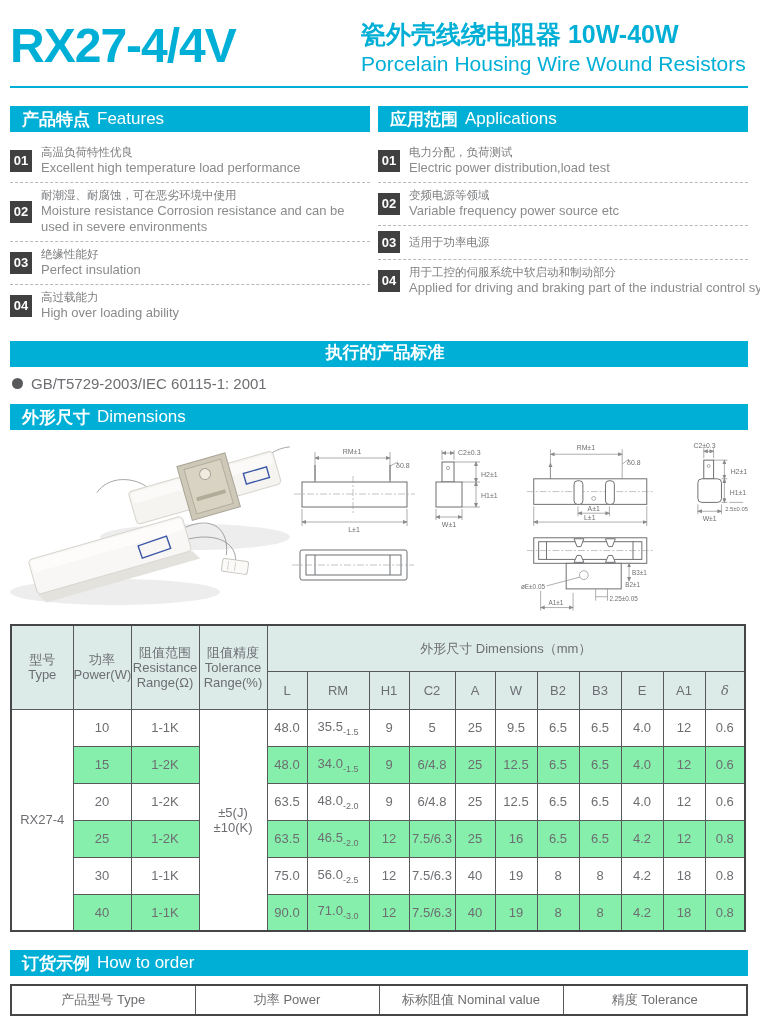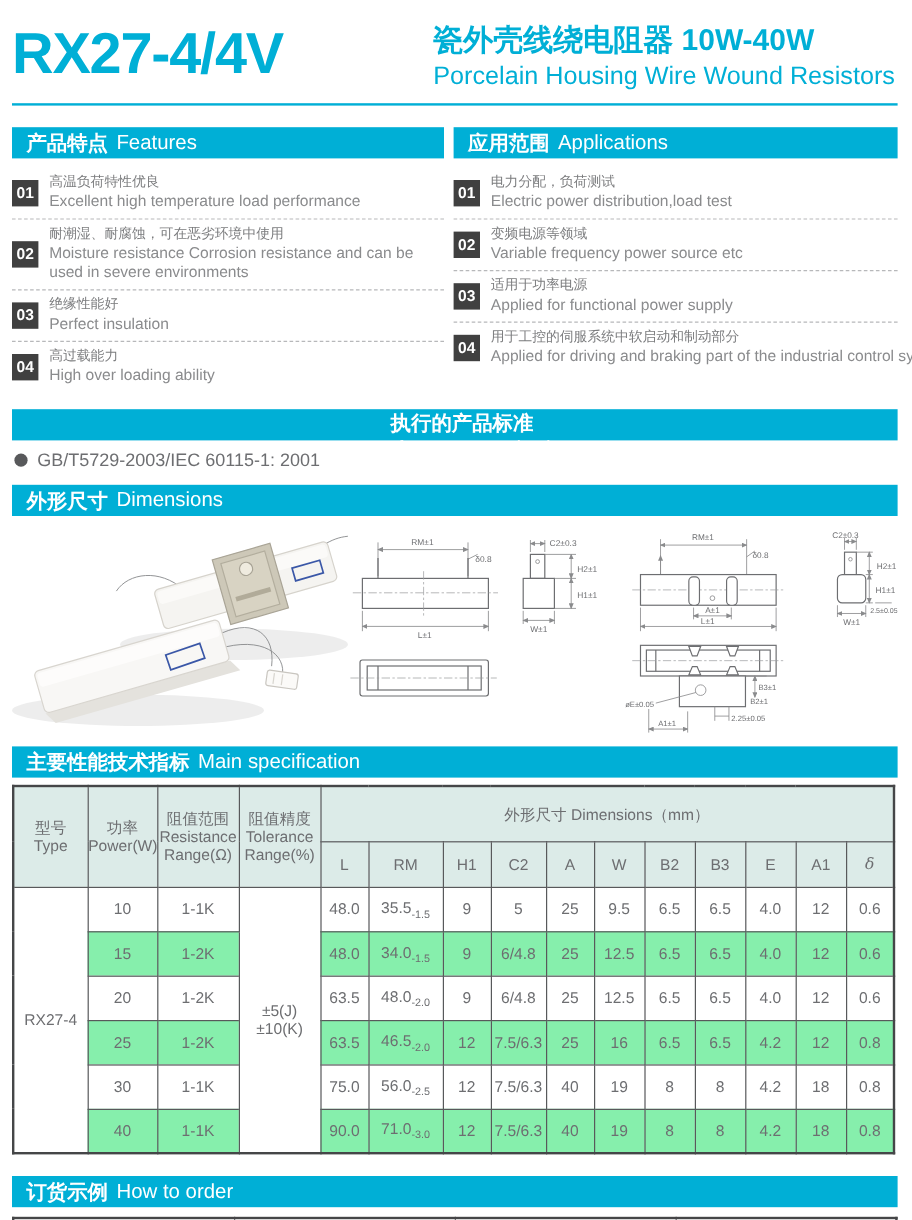--- a/index.html
+++ b/index.html
@@ -143,21 +143,20 @@
           <div class="badge">02</div>
           <div class="item-text">
               <div class="cn">变频电源等领域</div>
             <div class="en">Variable frequency power source etc</div>
             </div>
         </div>
         <div class="item">
           <div class="badge">03</div>
           <div class="item-text">
               <div class="cn">适用于功率电源</div>
-            <div class="en">Applied  for functional power supply</div>
             </div>
         </div>
         <div class="item">
           <div class="badge">04</div>
           <div class="item-text">
               <div class="cn">用于工控的伺服系统中软启动和制动部分</div>
             <div class="en en-nowrap">Applied for driving and braking part of the industrial control system</div>
             </div>
         </div>
       </div>
@@ -336,24 +335,20 @@
         <line x1="78" y1="166" x2="90" y2="166" class="thin"></line>
         <text x="92" y="170" style="font-size:6.5px">2.25±0.05</text>
         <line x1="22" y1="160" x2="22" y2="180" class="thin"></line>
         <line x1="55" y1="162" x2="55" y2="180" class="thin"></line>
         <line x1="22" y1="177" x2="55" y2="177" class="thin" marker-start="url(#ar2)" marker-end="url(#ar2)"></line>
         <text x="30" y="174" style="font-size:6.5px">A1±1</text>
       </svg>
     </div>
   </div>
 
-  <div class="bar spec-bar">
-    <span class="cn">主要性能技术指标</span>
-    <span class="en">Main specification</span>
-  </div>
 
   <table class="spec">
     <colgroup>
       <col style="width:62px">
         <col style="width:58px">
         <col style="width:68px">
         <col style="width:68px">
       <col style="width:40px">
         <col style="width:62px">
         <col style="width:40px">

